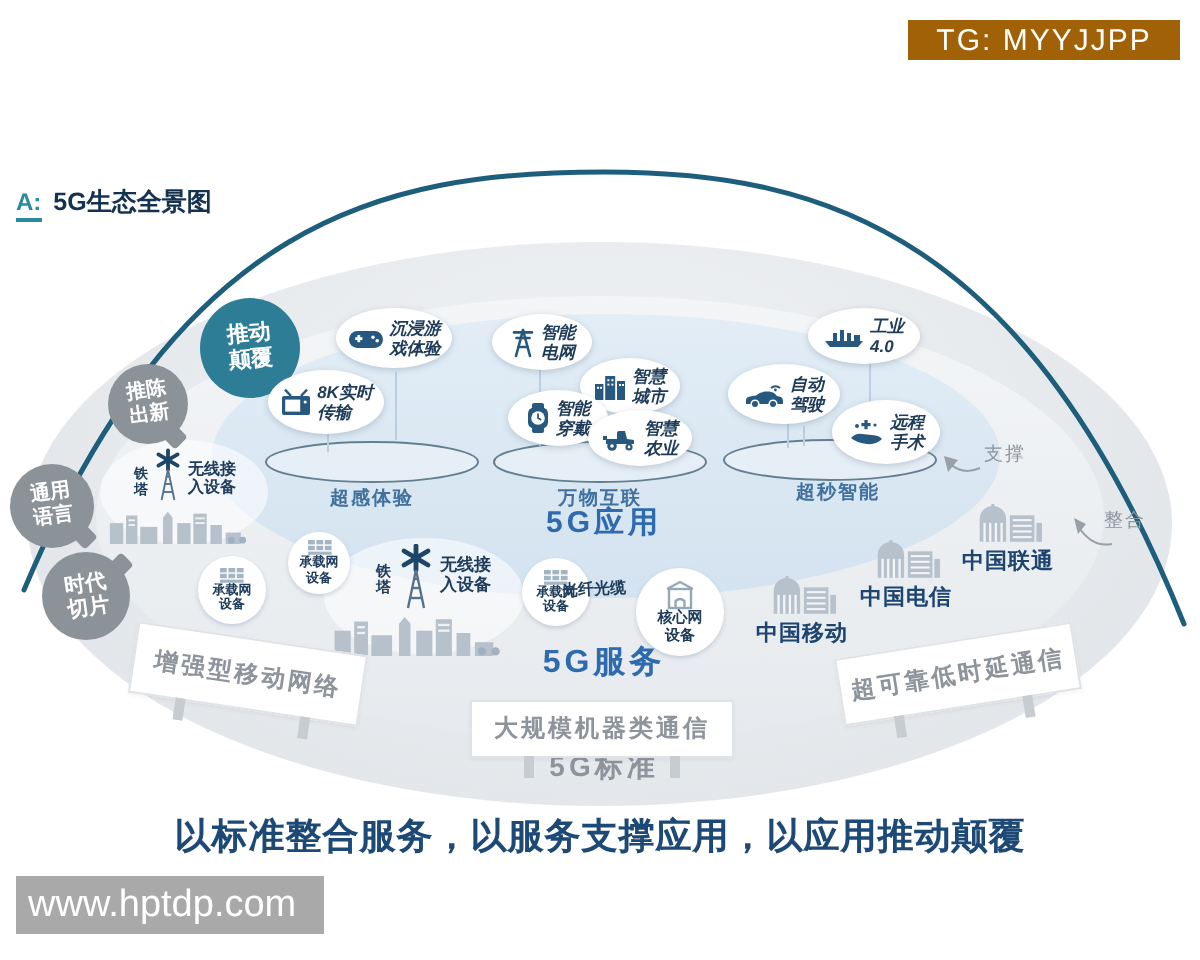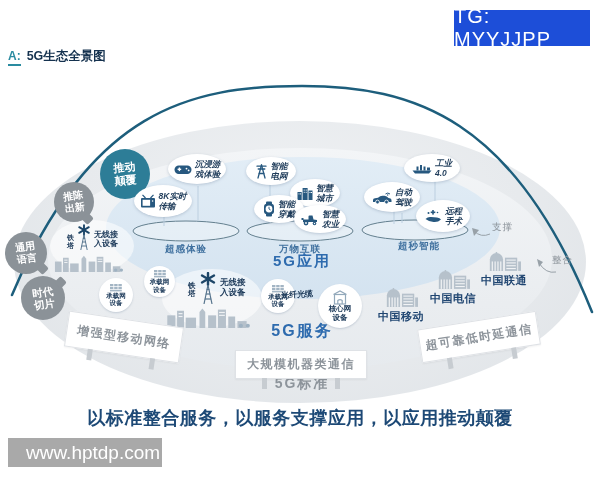--- a/index.html
+++ b/index.html
@@ -1,25 +1,25 @@
 <!DOCTYPE html>
 <html><head>
 <meta charset="utf-8">
 <style>
   html,body{margin:0;padding:0;background:#fff;}
   .stage{position:relative;width:600px;height:480px;background:#fff;overflow:hidden;
          font-family:"Liberation Sans","DejaVu Sans",sans-serif;}
   .abs{position:absolute;}
   
-  .tg-box{left:454px;top:10px;width:136px;height:36px;background:#1d4ed8;color:#fff;
-          font-size:20px;display:flex;align-items:center;justify-content:center;
+  .tg-box{left:454px;top:10px;width:136px;height:20px;background:#a16207;color:#fff;
+          font-size:15px;display:flex;align-items:center;justify-content:center;
           letter-spacing:1px;z-index:20;}
   .title{left:8px;top:48px;display:flex;gap:6px;align-items:baseline;z-index:20;}
   .title-prefix{color:#2a8ba0;font-weight:bold;font-size:12px;border-bottom:2px solid #2a8ba0;padding-bottom:1px;}
-  .title-text{color:#15324f;font-weight:bold;font-size:12.5px;}
+  .title-text{color:#15324f;font-weight:bold;font-size:12.5px;margin-top:45px;}
   
   .ellipse{border-radius:50%;}
   .outer-ellipse{left:14px;top:121px;width:572px;height:282px;z-index:1;
     background:radial-gradient(ellipse at 50% 35%, #f0f2f4 0%, #e7eaed 55%, #dee2e6 100%);}
   .middle-ellipse{left:48px;top:148px;width:504px;height:222px;z-index:2;
     background:linear-gradient(180deg,#f3f5f7 0%,#eaedf0 70%,#e6eaee 100%);}
   .inner-ellipse{left:106px;top:157px;width:394px;height:142px;z-index:3;
     background:linear-gradient(180deg,#e2edf6 0%,#d4e3f0 100%);}
   .decor{left:0;top:0;z-index:4;pointer-events:none;}
   
@@ -72,21 +72,21 @@
   .leg.l{left:20%;} .leg.r{right:20%;}
   .banner-emb{left:66px;top:319px;width:114px;height:34px;font-size:12px;transform:rotate(8.5deg);}
   .banner-mmtc{left:235px;top:350px;width:130px;height:27px;font-size:12px;}
   .banner-urllc{left:419px;top:320px;width:118px;height:32px;font-size:12px;transform:rotate(-9deg);}
   
   .conn{font-size:9.5px;color:#8d949b;z-index:7;letter-spacing:1px;}
   
   .slogan{left:0;width:600px;top:406px;text-align:center;font-size:18px;font-weight:bold;
           color:#1d4976;z-index:10;letter-spacing:.5px;}
   .watermark{left:8px;top:438px;width:154px;height:29px;background:#a9a9a9;color:#fff;font-size:19px;
-             display:flex;align-items:center;padding-left:18px;z-index:20;box-sizing:border-box;}
+             display:flex;align-items:center;padding-left:6px;z-index:20;box-sizing:border-box;}
 </style>
 </head>
 <body>
 
 <div class="stage">
 
   <div class="abs tg-box">TG: MYYJJPP</div>
 
   <div class="abs title">
     <span class="title-prefix">A:</span>

